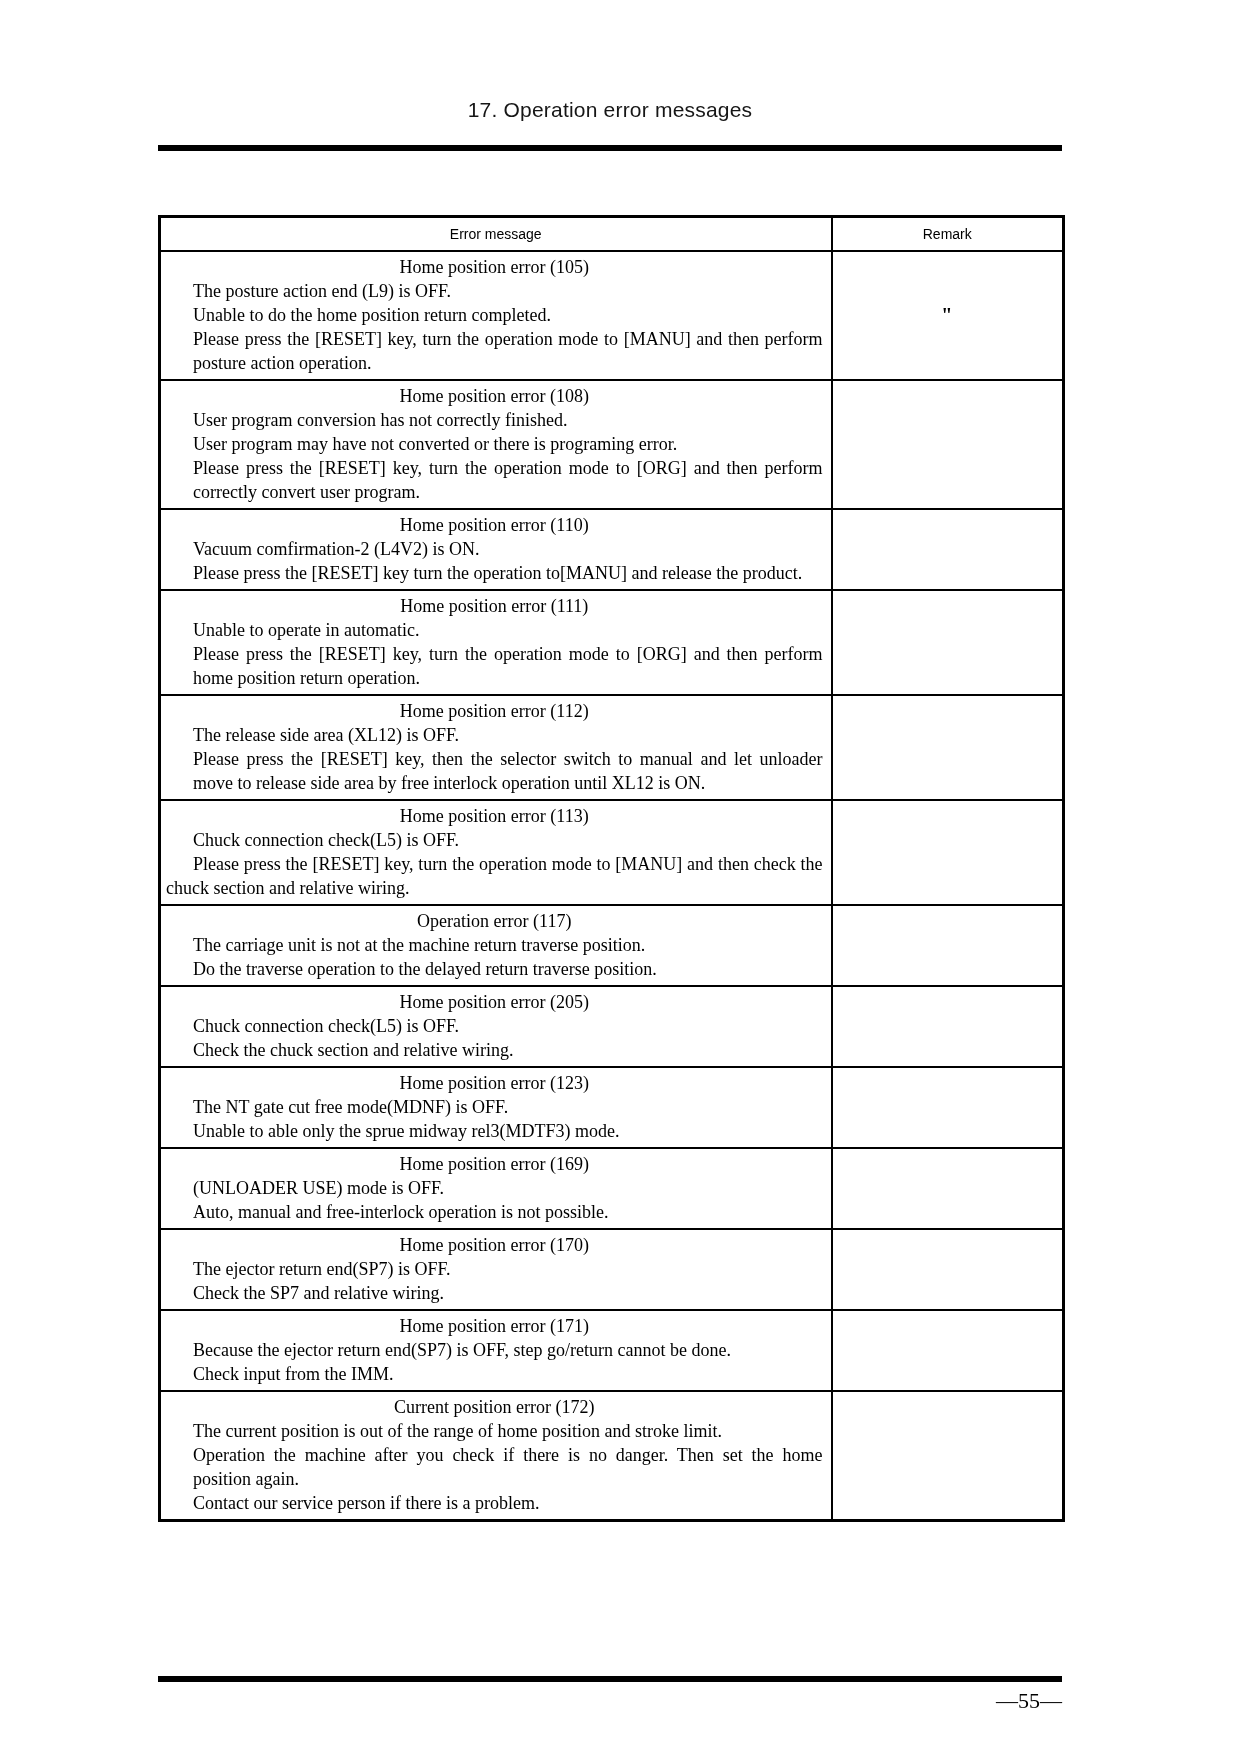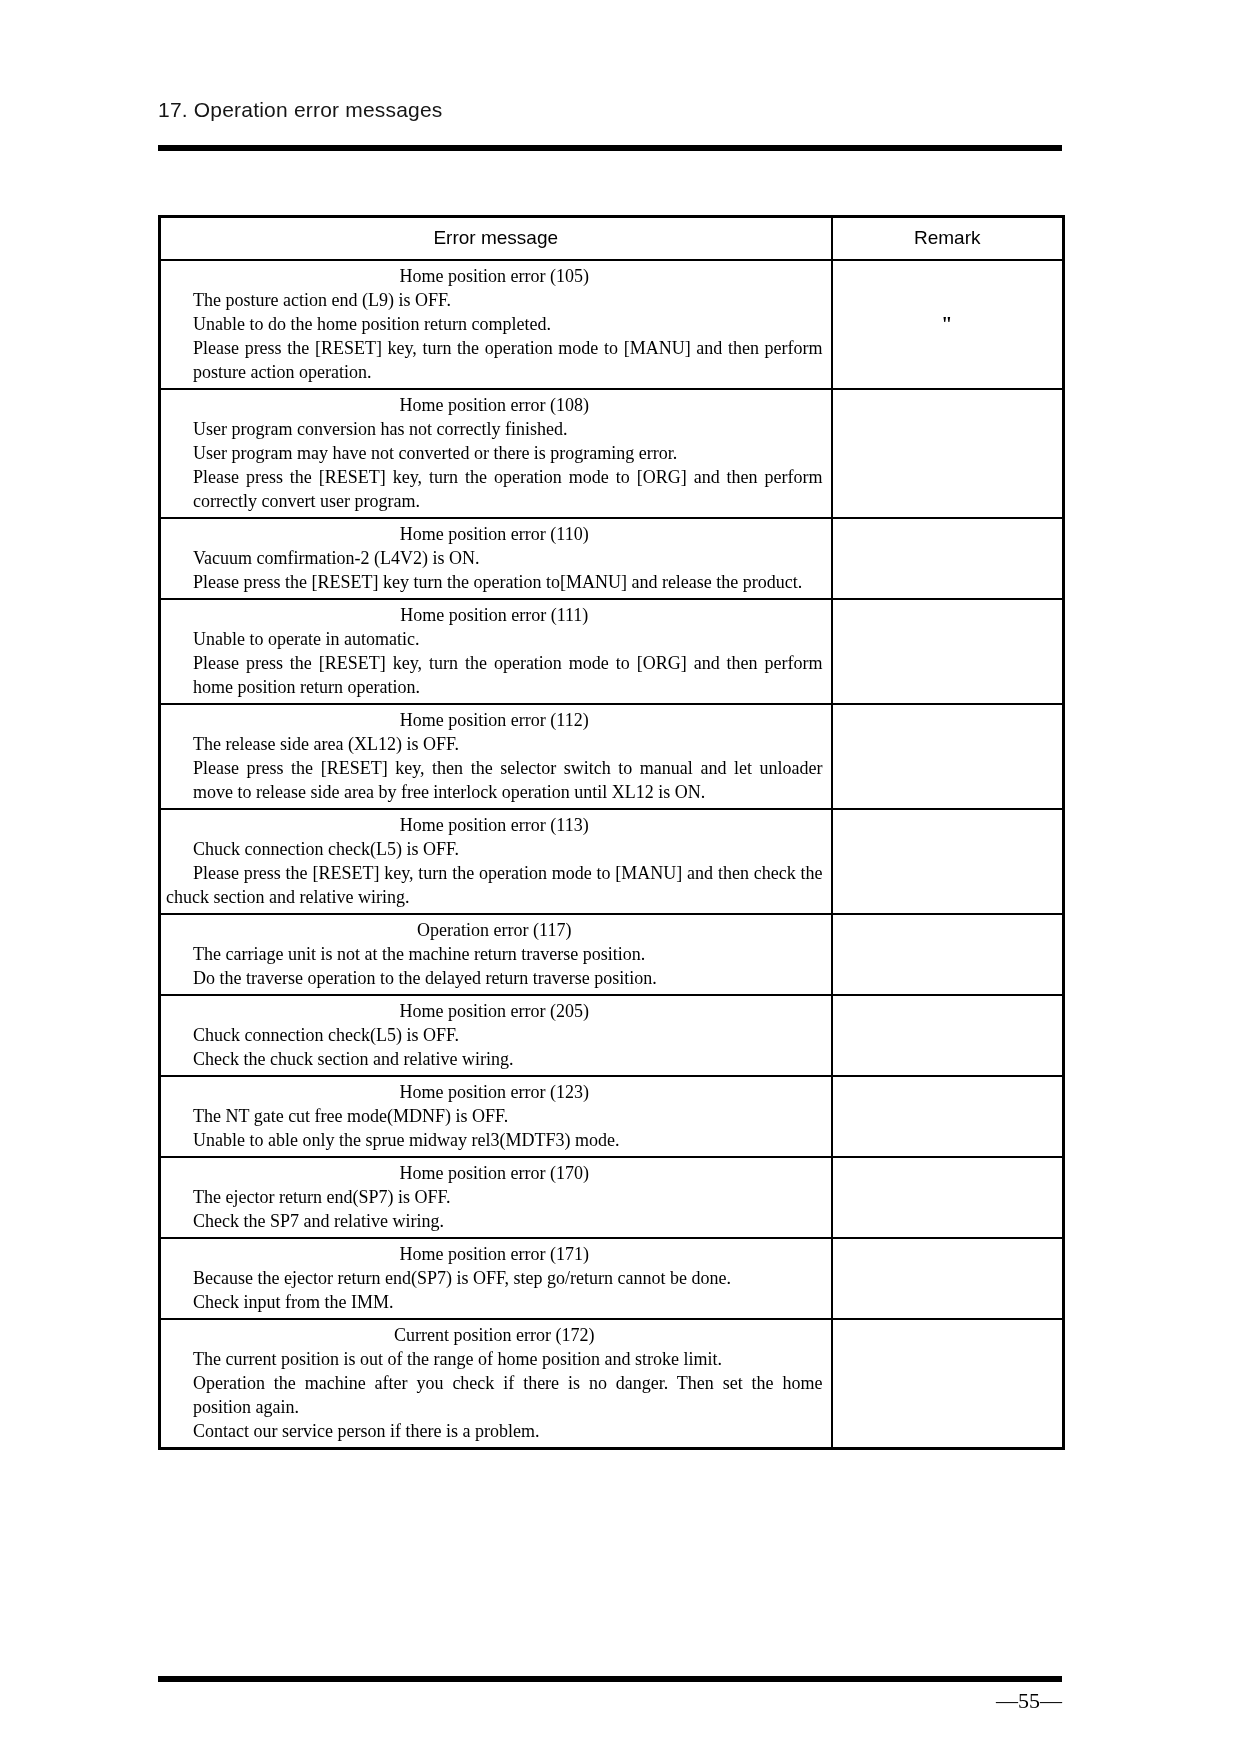--- a/index.html
+++ b/index.html
@@ -8,21 +8,21 @@
     width: 1241px; height: 1755px;
     background: #ffffff;
     font-family: "Liberation Serif", serif;
     color: #000;
     position: relative;
   }
   .page { position: absolute; inset: 0; }
 
   .page-header {
     position: absolute; left: 158px; top: 98px; width: 904px;
-    text-align: left;
+    text-align: center;
     font-family: "Liberation Sans", sans-serif;
     font-size: 21px; color: #161616; letter-spacing: 0.2px;
   }
   .header-rule {
     position: absolute; left: 158px; top: 145px; width: 904px; height: 6px;
     background: #000;
   }
 
   table.error-table {
     position: absolute; left: 158px; top: 215px; width: 904px;
@@ -30,23 +30,23 @@
     table-layout: fixed;
   }
   table.error-table, table.error-table th, table.error-table td {
     border: 2px solid #000;
   }
   table.error-table { border-width: 3px; }
   col.col-msg { width: 672px; }
   col.col-remark { width: 232px; }
 
   th.col-header {
-    height: 43px;
+    height: 34px;
     font-family: "Liberation Sans", sans-serif;
-    font-size: 19px; font-weight: normal;
+    font-size: 14px; font-weight: normal;
     text-align: center; vertical-align: middle;
     padding: 0;
     margin-top: 19px;
   }
 
   td.msg-cell {
     padding: 3px 8px 4px 5px;
     font-size: 18px; line-height: 24px;
     vertical-align: top;
   }
@@ -162,20 +162,28 @@
         <tr>
           <td class="msg-cell">
             <div class="row-title">Home position error (123)</div>
             <p class="detail">The NT gate cut free mode(MDNF) is OFF.</p>
             <p class="detail">Unable to able only the sprue midway rel3(MDTF3) mode.</p>
           </td>
           <td class="remark-cell"><span class="remark-text"></span></td>
         </tr>
         <tr>
           <td class="msg-cell">
+            <div class="row-title">Home position error (169)</div>
+            <p class="detail">(UNLOADER USE) mode is OFF.</p>
+            <p class="detail">Auto, manual and free-interlock operation is not possible.</p>
+          </td>
+          <td class="remark-cell"><span class="remark-text"></span></td>
+        </tr>
+        <tr>
+          <td class="msg-cell">
             <div class="row-title">Home position error (170)</div>
             <p class="detail">The ejector return end(SP7) is OFF.</p>
             <p class="detail">Check the SP7 and relative wiring.</p>
           </td>
           <td class="remark-cell"><span class="remark-text"></span></td>
         </tr>
         <tr>
           <td class="msg-cell">
             <div class="row-title">Home position error (171)</div>
             <p class="detail">Because the ejector return end(SP7) is OFF, step go/return cannot be done.</p>

